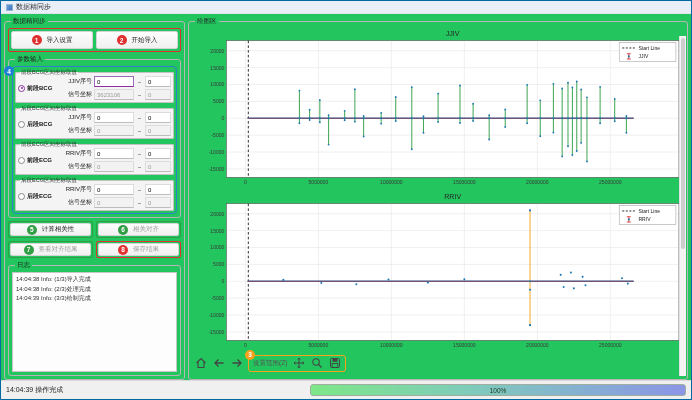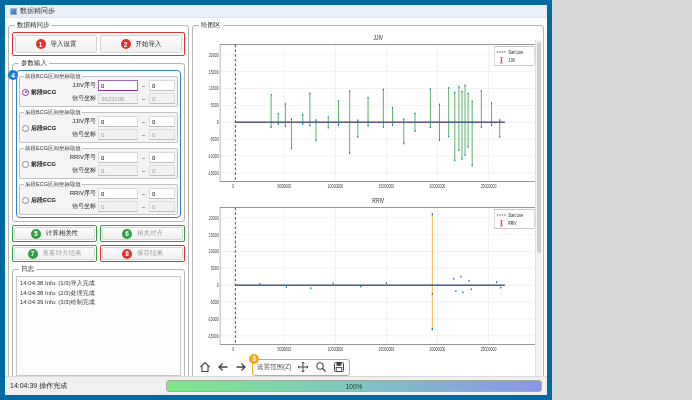--- a/index.html
+++ b/index.html
@@ -1,19 +1,19 @@
 <!DOCTYPE html>
 <html><head>
 <meta charset="utf-8">
 <style>
   * { box-sizing: border-box; margin: 0; padding: 0; }
   html,body { background:#d7d7d7; }
   body { font-family:"Liberation Sans","DejaVu Sans",sans-serif; }
-  .screen { position:relative; width:552px; height:400px; background:#ffffff;
-            border:5px solid #0369a1; overflow:hidden; }
+  .screen { position:relative; width:692px; height:400px; background:#22c55e;
+            border:1px solid #0369a1; overflow:hidden; }
 
   
   .titlebar { height:13px; background:#e9eff8; display:flex; align-items:center;
               gap:3px; padding:0 5px; border-bottom:1px solid #dde4ef; }
   .appicon { width:7px; height:7px; background:linear-gradient(135deg,#6aa2e0,#3a6fb5);
              border:1px solid #9ab4d6; }
   .titlebar .t { font-size:7px; color:#333; }
 
   
   .main { display:flex; gap:4px; padding:3px 3px 0 3px; height:366px; }

